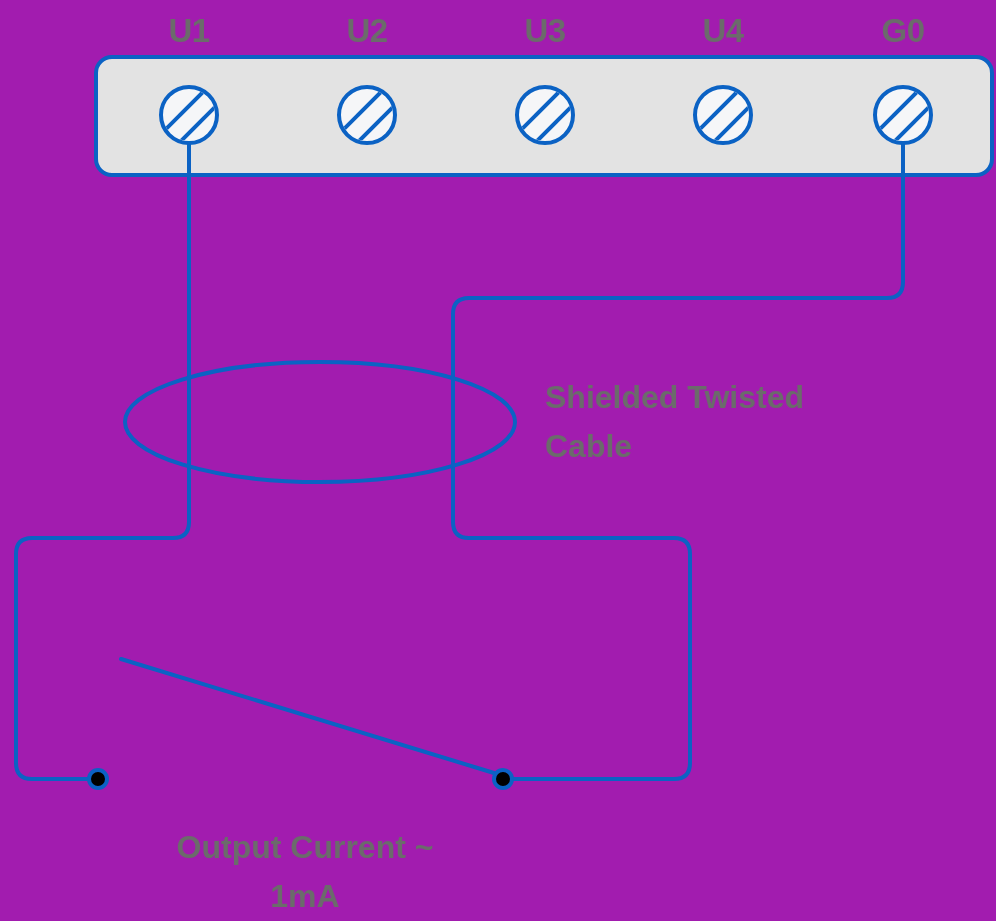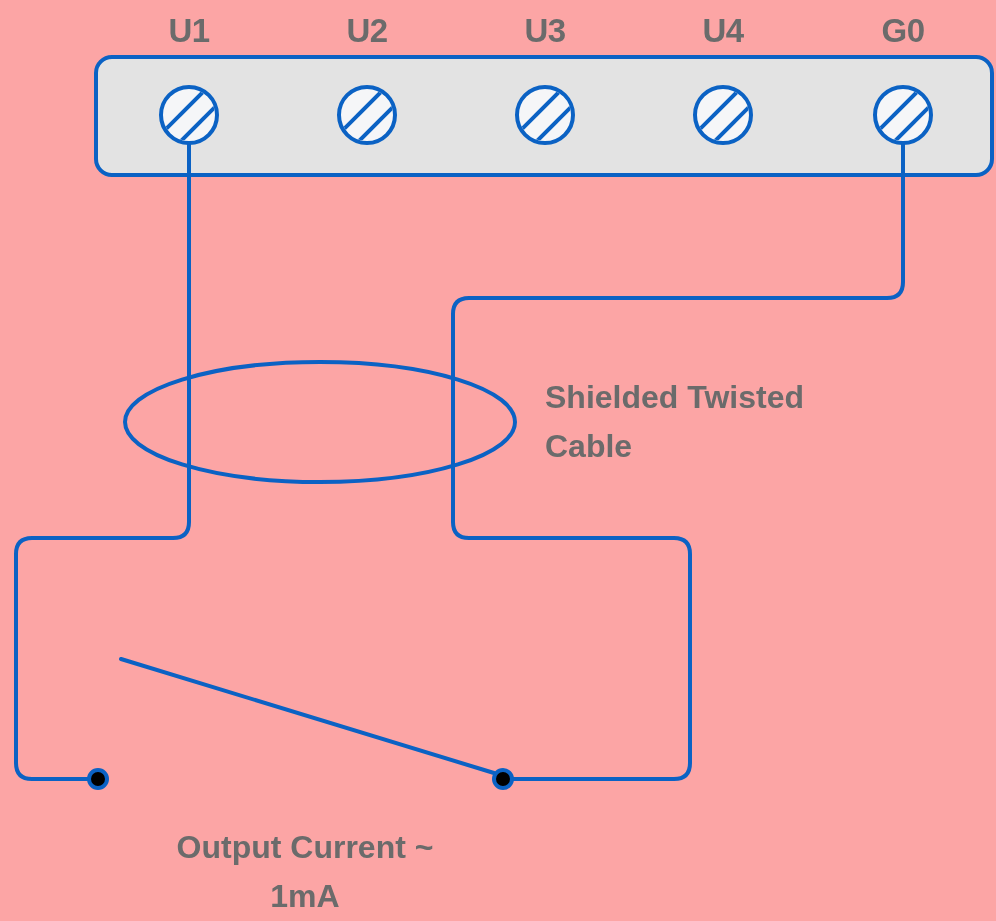--- a/index.html
+++ b/index.html
@@ -39,21 +39,21 @@
     font-size: 32px;
     fill: #6b6b6b;
     font-family: "Liberation Sans", sans-serif;
   }
   .annot-left { text-anchor: start; }
   .annot-center { text-anchor: middle; }
 </style>
 </head>
 <body>
 
-<div id="stage" style="background: #fca5a5;">
+<div id="stage" style="background: #a21caf;">
 
   <svg id="diagram-svg" viewBox="0 0 996 921" xmlns="http://www.w3.org/2000/svg">
 
     <defs>
 
     <clipPath id="screwclip-U1">
           <circle cx="189" cy="115" r="26"></circle>
         </clipPath>
         <clipPath id="screwclip-U2">
           <circle cx="367" cy="115" r="26"></circle>

